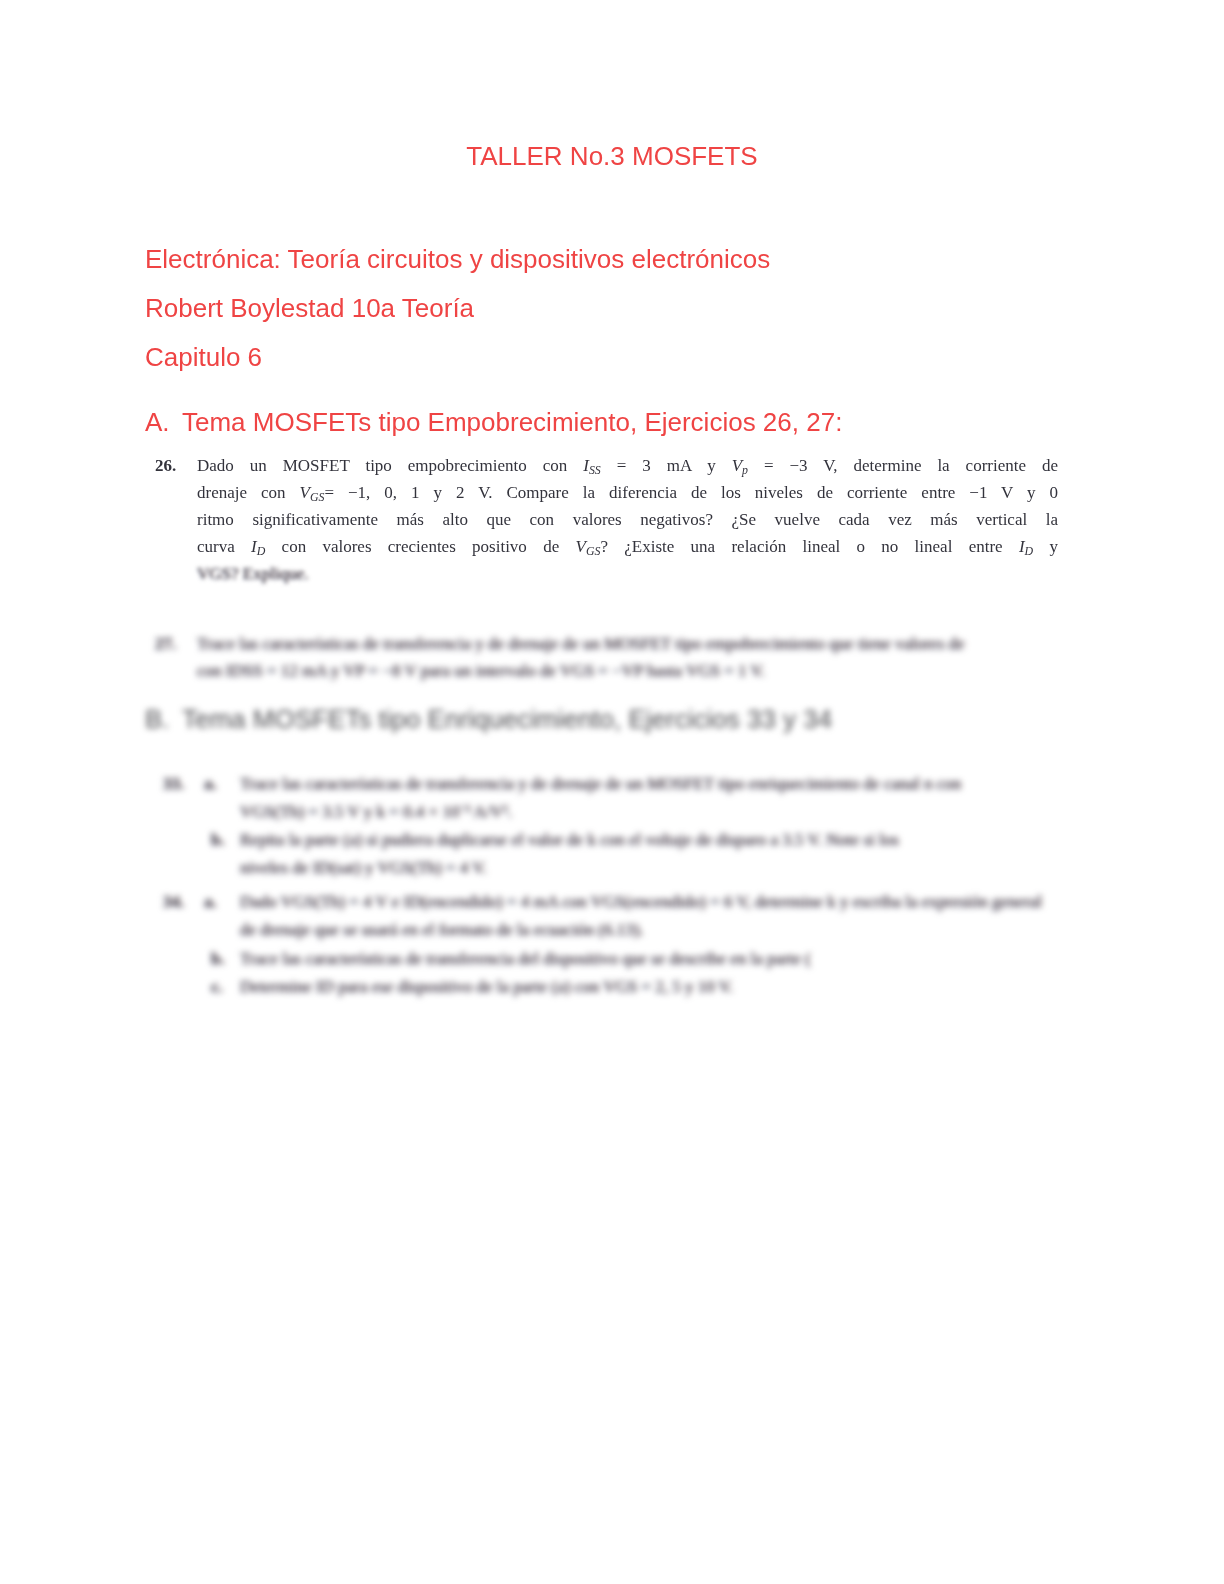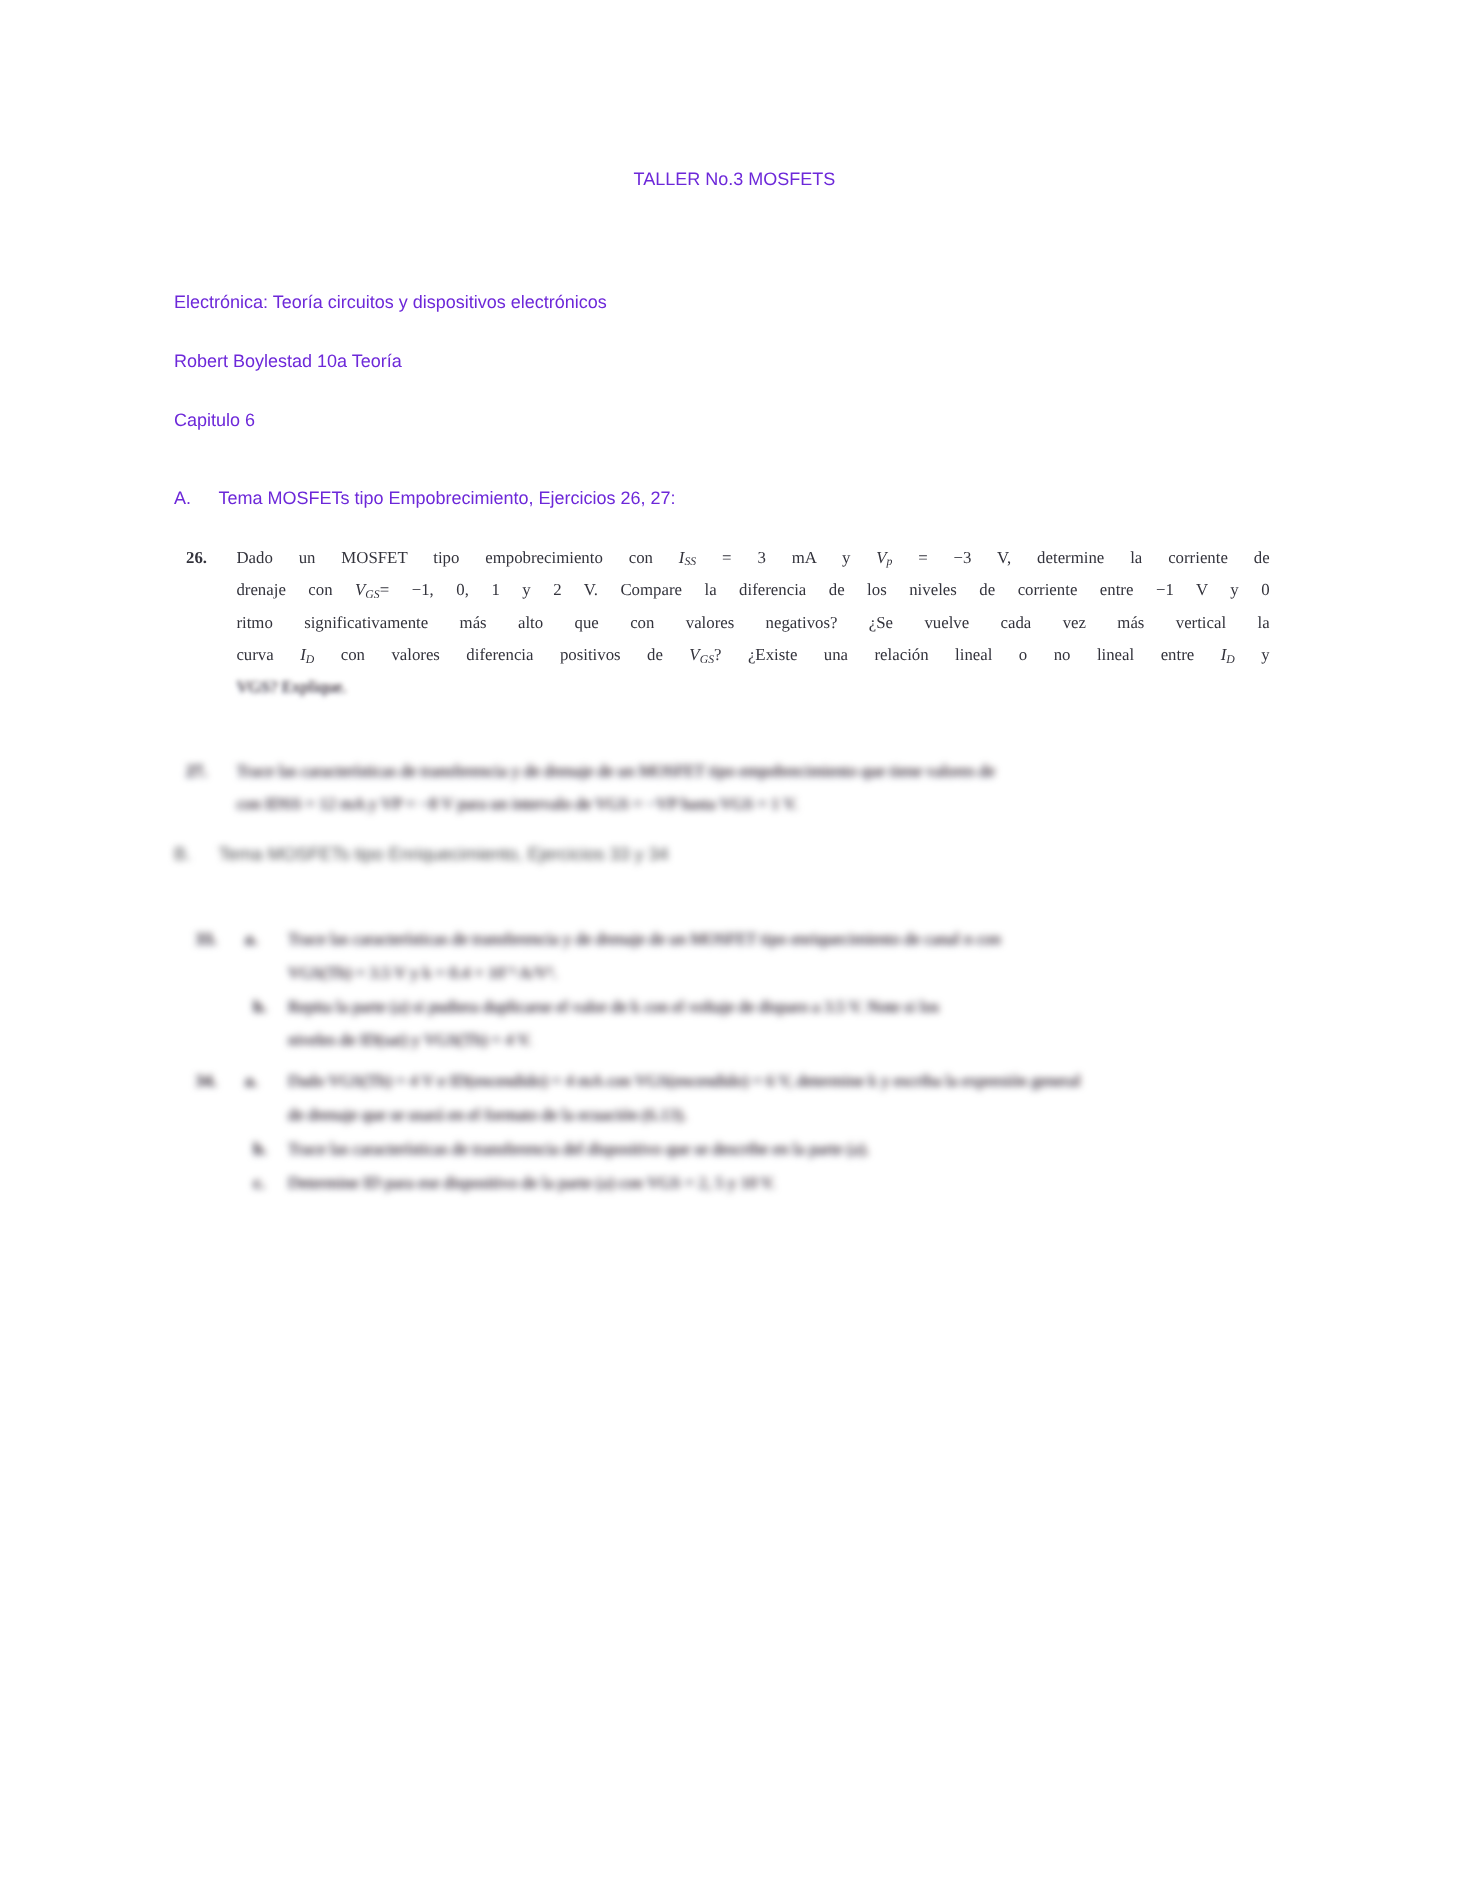--- a/index.html
+++ b/index.html
@@ -9,35 +9,35 @@
     width:1224px;
     height:1584px;
     margin:0 auto;
     background:#ffffff;
     overflow:hidden;
   }
   .abs{position:absolute;}
   
   .sans{
     font-family:"Liberation Sans", sans-serif;
-    font-size:15px;
-    color:#6d28d9;
+    font-size:26px;
+    color:#ef4444;
     white-space:nowrap;
   }
   #doc-title{top:141px;left:0;width:1224px;text-align:center;}
   .m1{top:244px;left:145px;}
   .m2{top:293px;left:145px;}
   .m3{top:342px;left:145px;}
   .hA{top:407px;left:145px;}
   .hB{top:704px;left:145px;}
   .hlabel{display:inline-block;width:37px;}
   
   .serif{
     font-family:"Liberation Serif", serif;
-    font-size:14px;
+    font-size:17px;
     color:#33333c;
     line-height:27px;
   }
   .pnum{font-weight:bold;}
   .itemlab{font-weight:bold;}
   #p26-col{left:197px;top:452px;width:861px;}
   #p26-num{left:155px;top:452px;}
   .jline{
     text-align:justify;
     text-align-last:justify;
@@ -100,21 +100,21 @@
 
   <div class="abs sans hA">
     <span class="hlabel">A.</span><span>Tema MOSFETs tipo Empobrecimiento, Ejercicios 26, 27:</span>
   </div>
 
   <div id="p26-num" class="abs serif pnum">26.</div>
   <div id="p26-col" class="abs serif">
     <div class="jline"><span>Dado un MOSFET tipo empobrecimiento con </span><span class="seg-i">I</span><span class="seg-s">SS</span><span> = 3 mA y </span><span class="seg-i">V</span><span class="seg-s">p</span><span> = −3 V, determine la corriente de</span></div>
     <div class="jline"><span>drenaje con </span><span class="seg-i">V</span><span class="seg-s">GS</span><span>= −1, 0, 1 y 2 V. Compare la diferencia de los niveles de corriente entre −1 V y 0</span></div>
     <div class="jline"><span>ritmo significativamente más alto que con valores negativos? ¿Se vuelve cada vez más vertical la</span></div>
-    <div class="jline"><span>curva </span><span class="seg-i">I</span><span class="seg-s">D</span><span> con valores diferencia positivos de </span><span class="seg-i">V</span><span class="seg-s">GS</span><span>? ¿Existe una relación lineal o no lineal entre </span><span class="seg-i">I</span><span class="seg-s">D</span><span> y</span></div>
+    <div class="jline"><span>curva </span><span class="seg-i">I</span><span class="seg-s">D</span><span> con valores crecientes positivo de </span><span class="seg-i">V</span><span class="seg-s">GS</span><span>? ¿Existe una relación lineal o no lineal entre </span><span class="seg-i">I</span><span class="seg-s">D</span><span> y</span></div>
     <div id="p26-last" class="bl-light">VGS? Explique.</div>
   </div>
 
   <div id="p27-num" class="abs serif pnum bl">27.</div>
   <div id="p27-l1" class="abs serif bl">Trace las características de transferencia y de drenaje de un MOSFET tipo empobrecimiento que tiene valores de</div>
   <div id="p27-l2" class="abs serif bl">con IDSS = 12 mA y VP = −8 V para un intervalo de VGS = −VP hasta VGS = 1 V.</div>
 
   <div class="abs sans hB bl-sans">
     <span class="hlabel">B.</span><span>Tema MOSFETs tipo Enriquecimiento, Ejercicios 33 y 34</span>
   </div>

